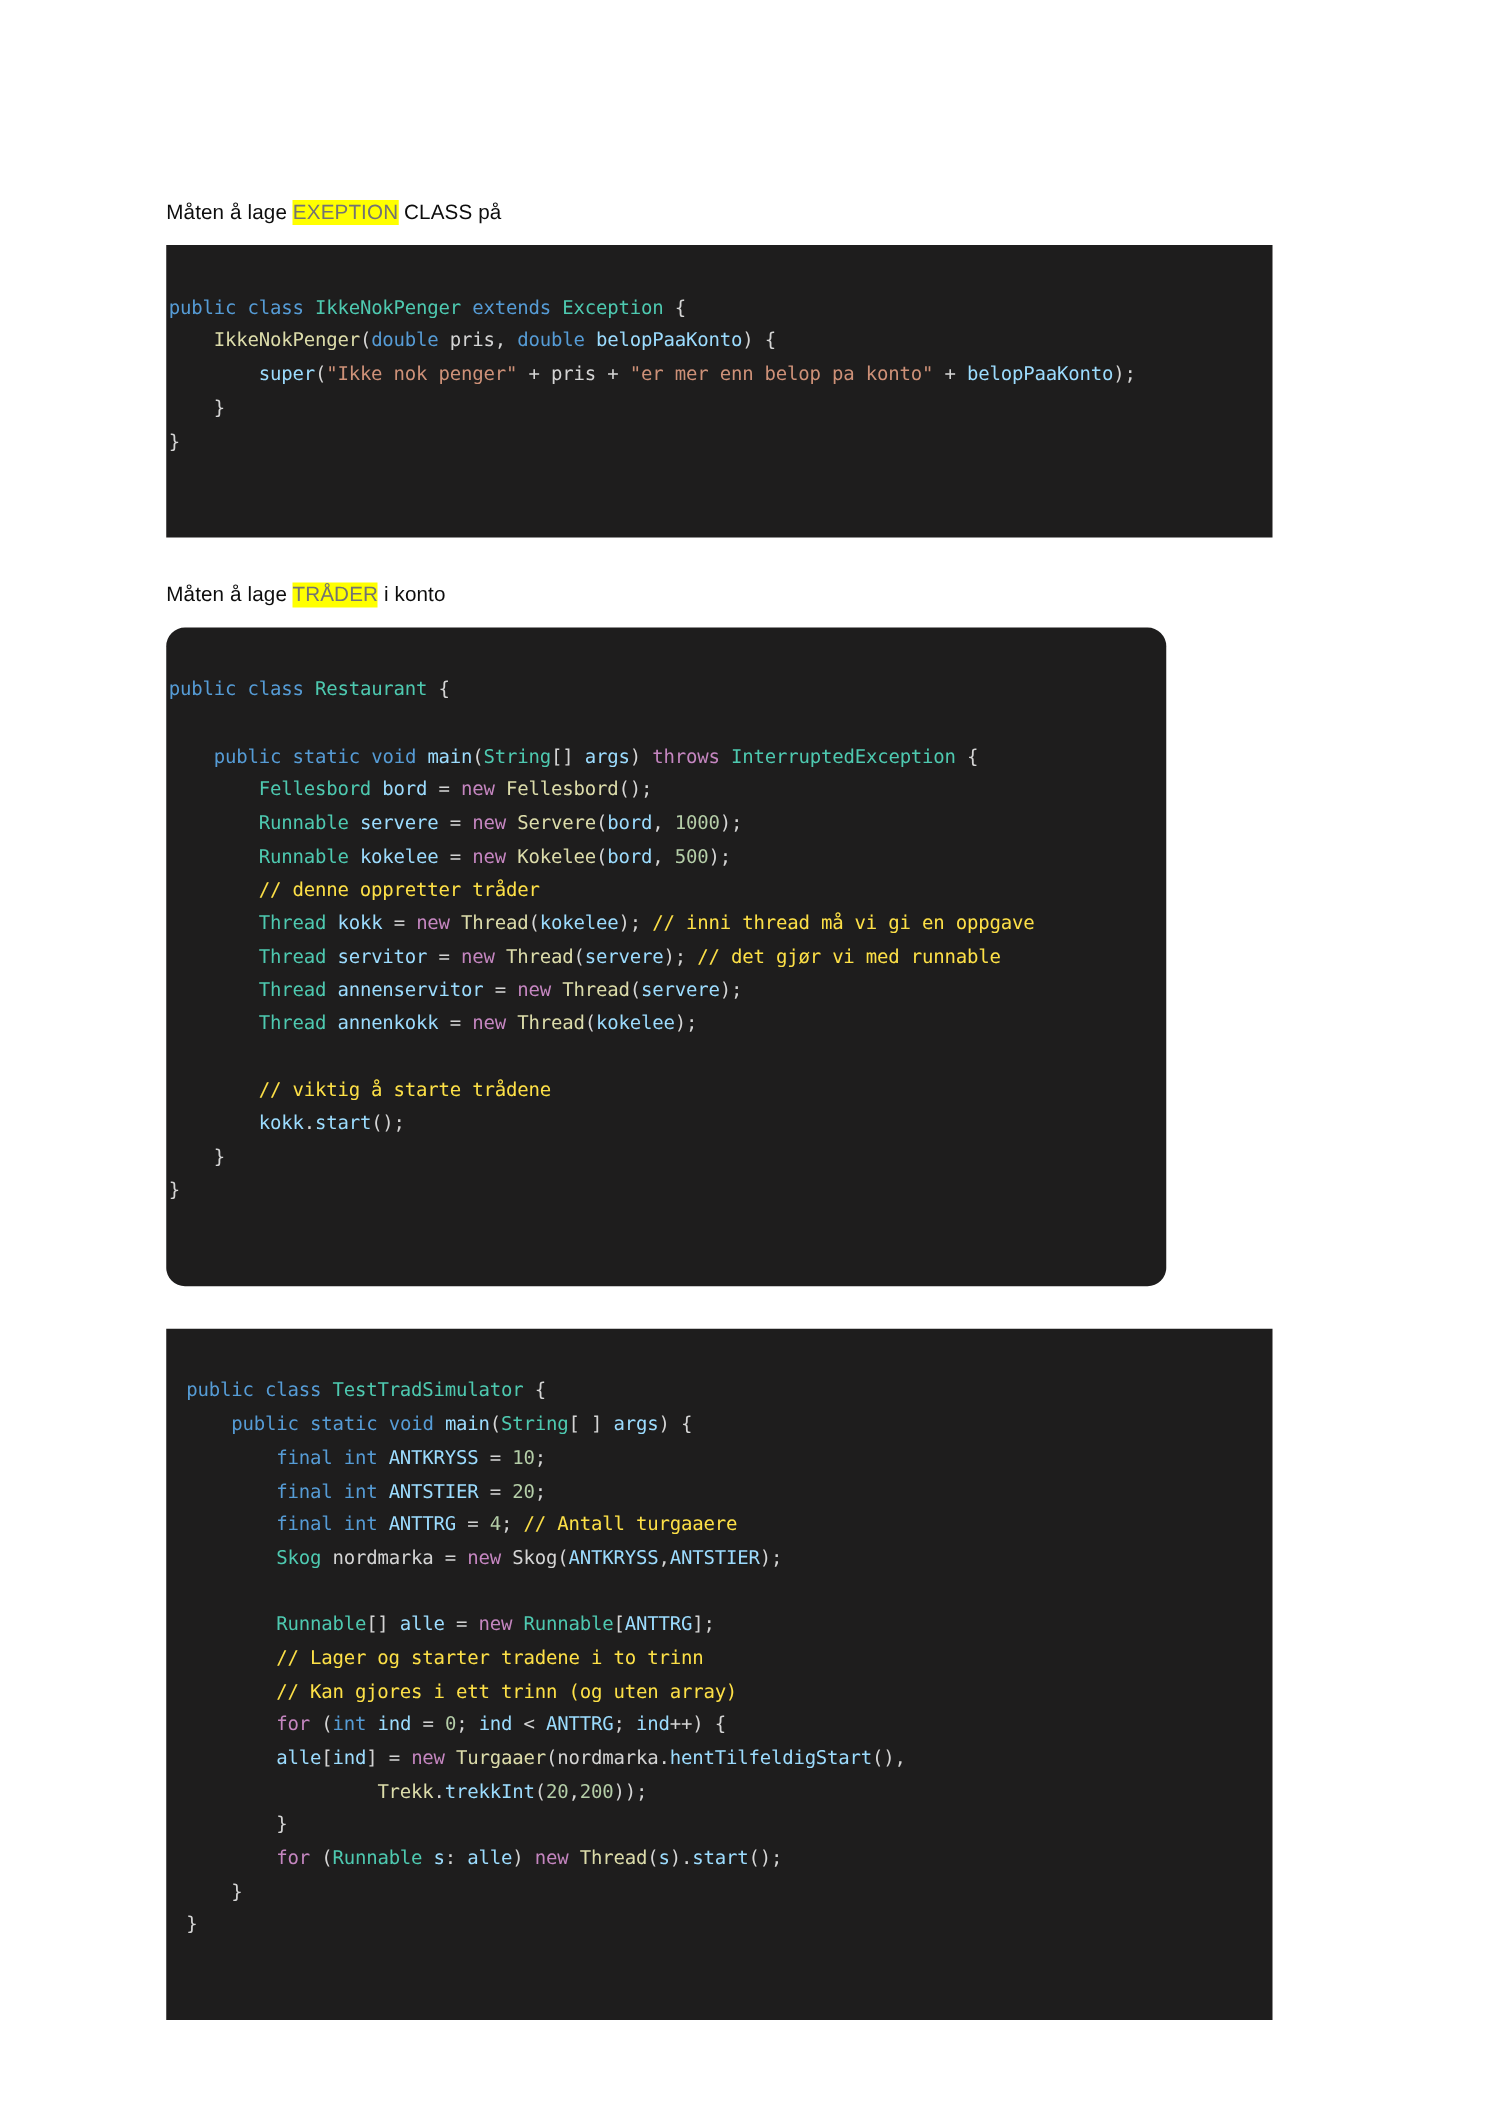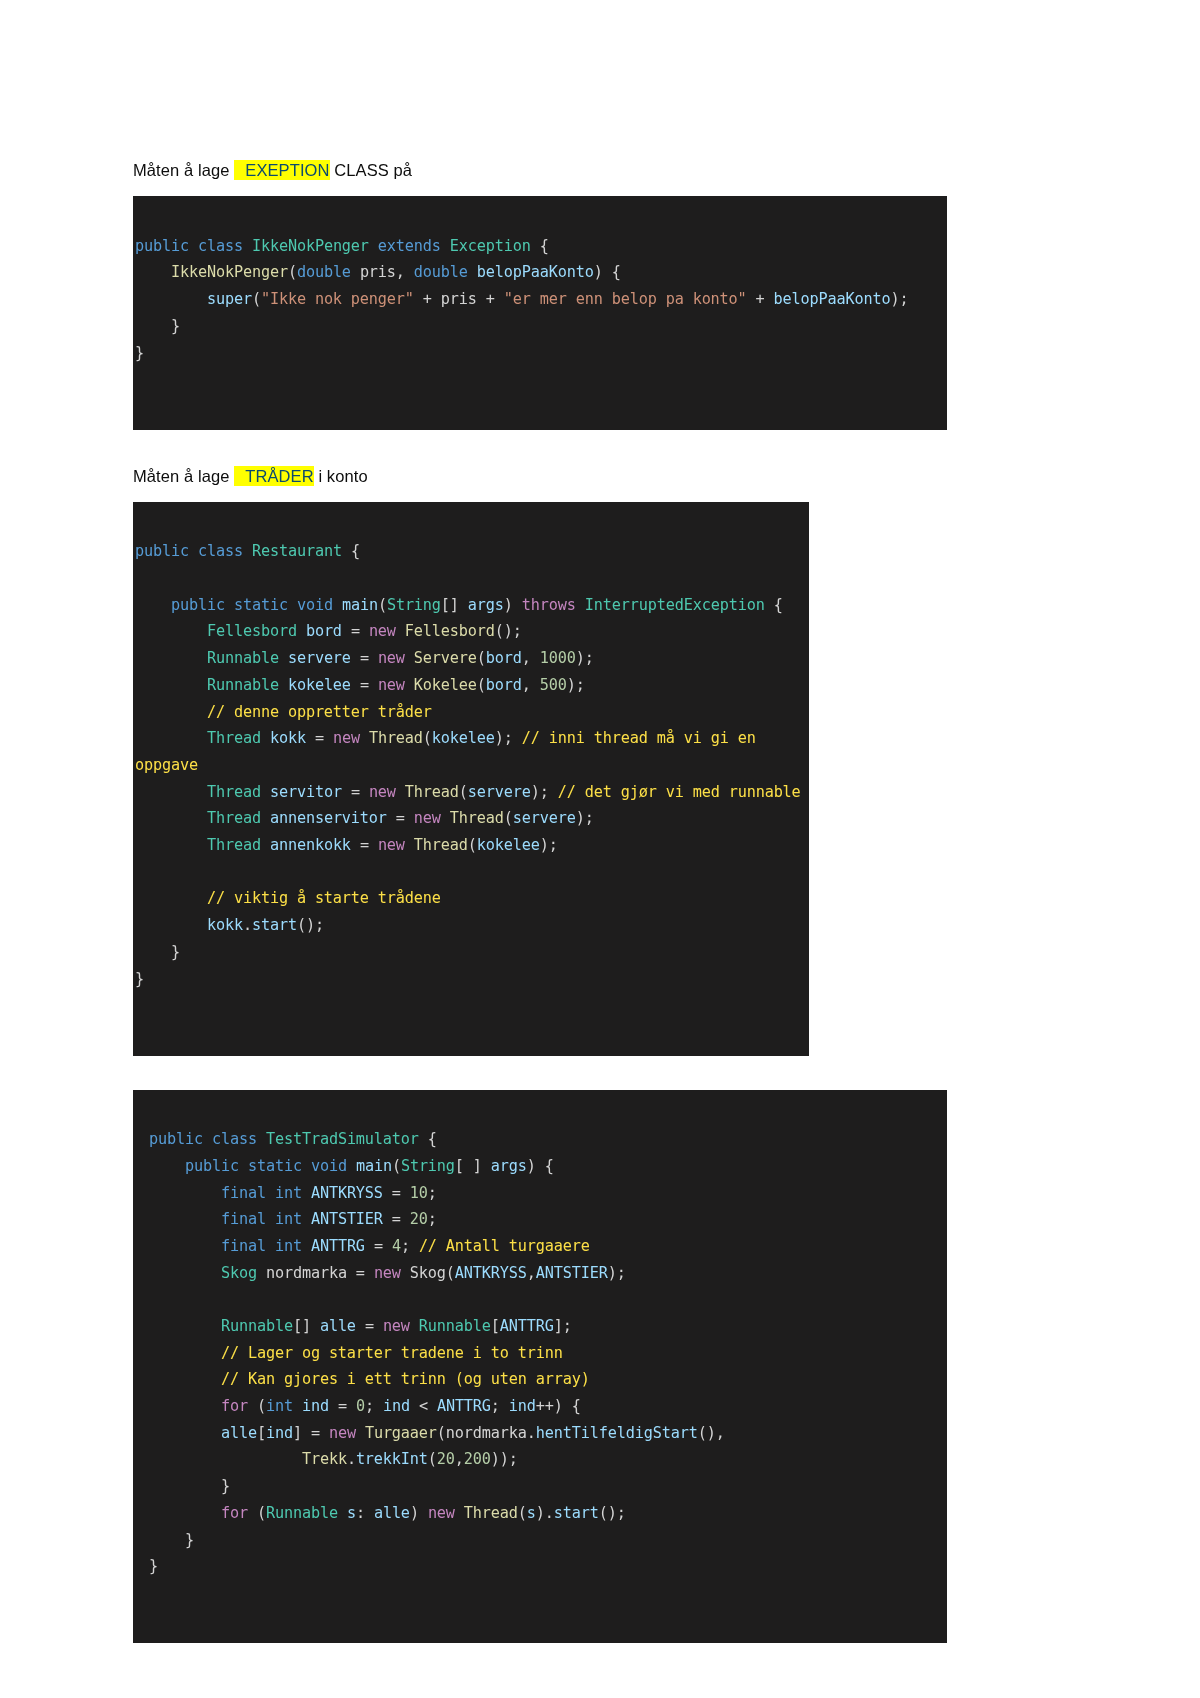--- a/index.html
+++ b/index.html
@@ -27,32 +27,32 @@
     font-family: "Liberation Sans", sans-serif;
     font-size: 16.5px;
     line-height: 20px;
     color: #0d0d0d;
     margin: 0 0 16px 0;
     letter-spacing: 0.1px;
     white-space: pre-wrap;
   }
   .hl {
     background: #ffff00;
-    color: #0c4a6e;
-    padding: 1px 0 1px 11px;
+    color: #737373;
+    padding: 1px 0 1px 0;
   }
   .code-block {
     background: #1e1d1d;
     color: #d4d4d4;
     font-family: "DejaVu Sans Mono", "Liberation Mono", monospace;
     font-size: 15.2px;
     line-height: 26.7px;
     padding: 10px 0 10px 0;
     margin: 0 0 34px 0;
-    width: 814px;
+    width: 885px;
     box-sizing: border-box;
     white-space: pre-wrap;
     overflow-wrap: break-word;
     letter-spacing: -0.15px;
   }
   .code-block .ln {
     display: block;
     padding-left: 2px;
     min-height: 26.7px;
   }
@@ -75,21 +75,21 @@
 <div class="page">
 
   <p class="doc-heading"><span>Måten å lage </span><span class="hl">EXEPTION</span><span> CLASS på</span></p>
 
   <div class="code-block">
 <span class="ln"><span class="t-key">public</span> <span class="t-key">class</span> <span class="t-type">IkkeNokPenger</span> <span class="t-key">extends</span> <span class="t-type">Exception</span> <span class="t-plain">{</span></span><span class="ln"><span class="t-plain">    </span><span class="t-fn">IkkeNokPenger</span><span class="t-plain">(</span><span class="t-key">double</span> <span class="t-plain">pris, </span><span class="t-key">double</span> <span class="t-var">belopPaaKonto</span><span class="t-plain">) {</span></span><span class="ln"><span class="t-plain">        </span><span class="t-var">super</span><span class="t-plain">(</span><span class="t-str">"Ikke nok penger"</span><span class="t-plain"> + pris + </span><span class="t-str">"er mer enn belop pa konto"</span><span class="t-plain"> + </span><span class="t-var">belopPaaKonto</span><span class="t-plain">);</span></span><span class="ln"><span class="t-plain">    }</span></span><span class="ln"><span class="t-plain">}</span></span>
   </div>
 
   <p class="doc-heading h2-wrap"><span>Måten å lage </span><span class="hl">TRÅDER</span><span> i konto</span></p>
 
-  <div class="code-block" style="width:676px;">
+  <div class="code-block" style="width:800px;border-radius:15px;">
 <span class="ln"><span class="t-key">public</span> <span class="t-key">class</span> <span class="t-type">Restaurant</span> <span class="t-plain">{</span></span><span class="ln">&nbsp;</span><span class="ln"><span class="t-plain">    </span><span class="t-key">public</span> <span class="t-key">static</span> <span class="t-key">void</span> <span class="t-fn" style="color:#9cdcfe;">main</span><span class="t-plain">(</span><span class="t-type">String</span><span class="t-plain">[] </span><span class="t-var">args</span><span class="t-plain">) </span><span class="t-new">throws</span> <span class="t-type">InterruptedException</span> <span class="t-plain">{</span></span><span class="ln"><span class="t-plain">        </span><span class="t-type">Fellesbord</span> <span class="t-var">bord</span> <span class="t-plain">= </span><span class="t-new">new</span> <span class="t-fn">Fellesbord</span><span class="t-plain">();</span></span><span class="ln"><span class="t-plain">        </span><span class="t-type">Runnable</span> <span class="t-var">servere</span> <span class="t-plain">= </span><span class="t-new">new</span> <span class="t-fn">Servere</span><span class="t-plain">(</span><span class="t-var">bord</span><span class="t-plain">, </span><span class="t-num">1000</span><span class="t-plain">);</span></span><span class="ln"><span class="t-plain">        </span><span class="t-type">Runnable</span> <span class="t-var">kokelee</span> <span class="t-plain">= </span><span class="t-new">new</span> <span class="t-fn">Kokelee</span><span class="t-plain">(</span><span class="t-var">bord</span><span class="t-plain">, </span><span class="t-num">500</span><span class="t-plain">);</span></span><span class="ln"><span class="t-plain">        </span><span class="t-com">// denne oppretter tråder</span></span><span class="ln"><span class="t-plain">        </span><span class="t-type">Thread</span> <span class="t-var">kokk</span> <span class="t-plain">= </span><span class="t-new">new</span> <span class="t-fn">Thread</span><span class="t-plain">(</span><span class="t-var">kokelee</span><span class="t-plain">); </span><span class="t-com">// inni thread må vi gi en oppgave</span></span><span class="ln"><span class="t-plain">        </span><span class="t-type">Thread</span> <span class="t-var">servitor</span> <span class="t-plain">= </span><span class="t-new">new</span> <span class="t-fn">Thread</span><span class="t-plain">(</span><span class="t-var">servere</span><span class="t-plain">); </span><span class="t-com">// det gjør vi med runnable</span></span><span class="ln"><span class="t-plain">        </span><span class="t-type">Thread</span> <span class="t-var">annenservitor</span> <span class="t-plain">= </span><span class="t-new">new</span> <span class="t-fn">Thread</span><span class="t-plain">(</span><span class="t-var">servere</span><span class="t-plain">);</span></span><span class="ln"><span class="t-plain">        </span><span class="t-type">Thread</span> <span class="t-var">annenkokk</span> <span class="t-plain">= </span><span class="t-new">new</span> <span class="t-fn">Thread</span><span class="t-plain">(</span><span class="t-var">kokelee</span><span class="t-plain">);</span></span><span class="ln">&nbsp;</span><span class="ln"><span class="t-plain">        </span><span class="t-com">// viktig å starte trådene</span></span><span class="ln"><span class="t-plain">        </span><span class="t-var">kokk</span><span class="t-plain">.</span><span class="t-var">start</span><span class="t-plain">();</span></span><span class="ln"><span class="t-plain">    }</span></span><span class="ln"><span class="t-plain">}</span></span>
   </div>
 
 
   <div class="code-block" style="line-height:26.5px;padding-left:14px;">
 <span class="ln"><span class="t-key">public</span> <span class="t-key">class</span> <span class="t-type">TestTradSimulator</span> <span class="t-plain">{</span></span><span class="ln"><span class="t-plain">    </span><span class="t-key">public</span> <span class="t-key">static</span> <span class="t-key">void</span> <span class="t-var">main</span><span class="t-plain">(</span><span class="t-type">String</span><span class="t-plain">[ ] </span><span class="t-var">args</span><span class="t-plain">) {</span></span><span class="ln"><span class="t-plain">        </span><span class="t-key">final</span> <span class="t-key">int</span> <span class="t-var">ANTKRYSS</span> <span class="t-plain">= </span><span class="t-num">10</span><span class="t-plain">;</span></span><span class="ln"><span class="t-plain">        </span><span class="t-key">final</span> <span class="t-key">int</span> <span class="t-var">ANTSTIER</span> <span class="t-plain">= </span><span class="t-num">20</span><span class="t-plain">;</span></span><span class="ln"><span class="t-plain">        </span><span class="t-key">final</span> <span class="t-key">int</span> <span class="t-var">ANTTRG</span> <span class="t-plain">= </span><span class="t-num">4</span><span class="t-plain">; </span><span class="t-com">// Antall turgaaere</span></span><span class="ln"><span class="t-plain">        </span><span class="t-type">Skog</span> <span class="t-plain">nordmarka = </span><span class="t-new">new</span> <span class="t-plain">Skog(</span><span class="t-var">ANTKRYSS</span><span class="t-plain">,</span><span class="t-var">ANTSTIER</span><span class="t-plain">);</span></span><span class="ln">&nbsp;</span><span class="ln"><span class="t-plain">        </span><span class="t-type">Runnable</span><span class="t-plain">[] </span><span class="t-var">alle</span> <span class="t-plain">= </span><span class="t-new">new</span> <span class="t-type">Runnable</span><span class="t-plain">[</span><span class="t-var">ANTTRG</span><span class="t-plain">];</span></span><span class="ln"><span class="t-plain">        </span><span class="t-com">// Lager og starter tradene i to trinn</span></span><span class="ln"><span class="t-plain">        </span><span class="t-com">// Kan gjores i ett trinn (og uten array)</span></span><span class="ln"><span class="t-plain">        </span><span class="t-new">for</span> <span class="t-plain">(</span><span class="t-key">int</span> <span class="t-var">ind</span> <span class="t-plain">= </span><span class="t-num">0</span><span class="t-plain">; </span><span class="t-var">ind</span> <span class="t-plain">&lt; </span><span class="t-var">ANTTRG</span><span class="t-plain">; </span><span class="t-var">ind</span><span class="t-plain">++) {</span></span><span class="ln"><span class="t-plain">        </span><span class="t-var">alle</span><span class="t-plain">[</span><span class="t-var">ind</span><span class="t-plain">] = </span><span class="t-new">new</span> <span class="t-fn">Turgaaer</span><span class="t-plain">(nordmarka.</span><span class="t-var">hentTilfeldigStart</span><span class="t-plain">(),</span></span><span class="ln"><span class="t-plain">                 </span><span class="t-fn">Trekk</span><span class="t-plain">.</span><span class="t-var">trekkInt</span><span class="t-plain">(</span><span class="t-num">20</span><span class="t-plain">,</span><span class="t-num">200</span><span class="t-plain">));</span></span><span class="ln"><span class="t-plain">        }</span></span><span class="ln"><span class="t-plain">        </span><span class="t-new">for</span> <span class="t-plain">(</span><span class="t-type">Runnable</span> <span class="t-var">s</span><span class="t-plain">: </span><span class="t-var">alle</span><span class="t-plain">) </span><span class="t-new">new</span> <span class="t-fn">Thread</span><span class="t-plain">(</span><span class="t-var">s</span><span class="t-plain">).</span><span class="t-var">start</span><span class="t-plain">();</span></span><span class="ln"><span class="t-plain">    }</span></span><span class="ln"><span class="t-plain">}</span></span>
   </div>
 
 </div>
 

